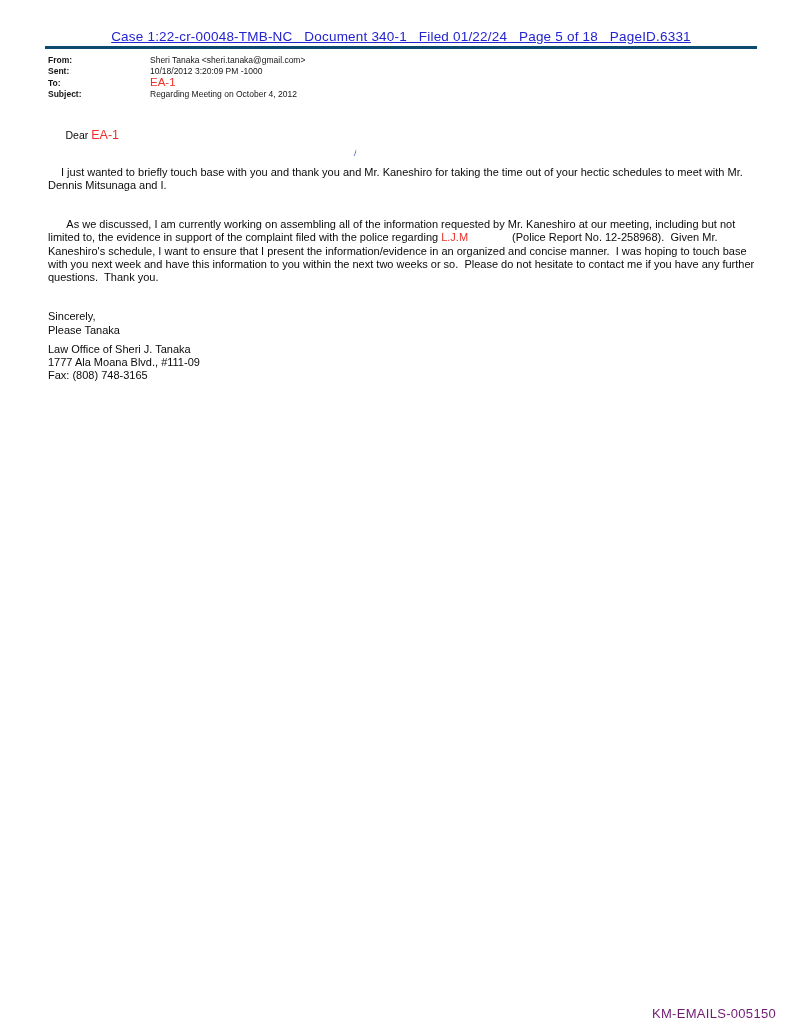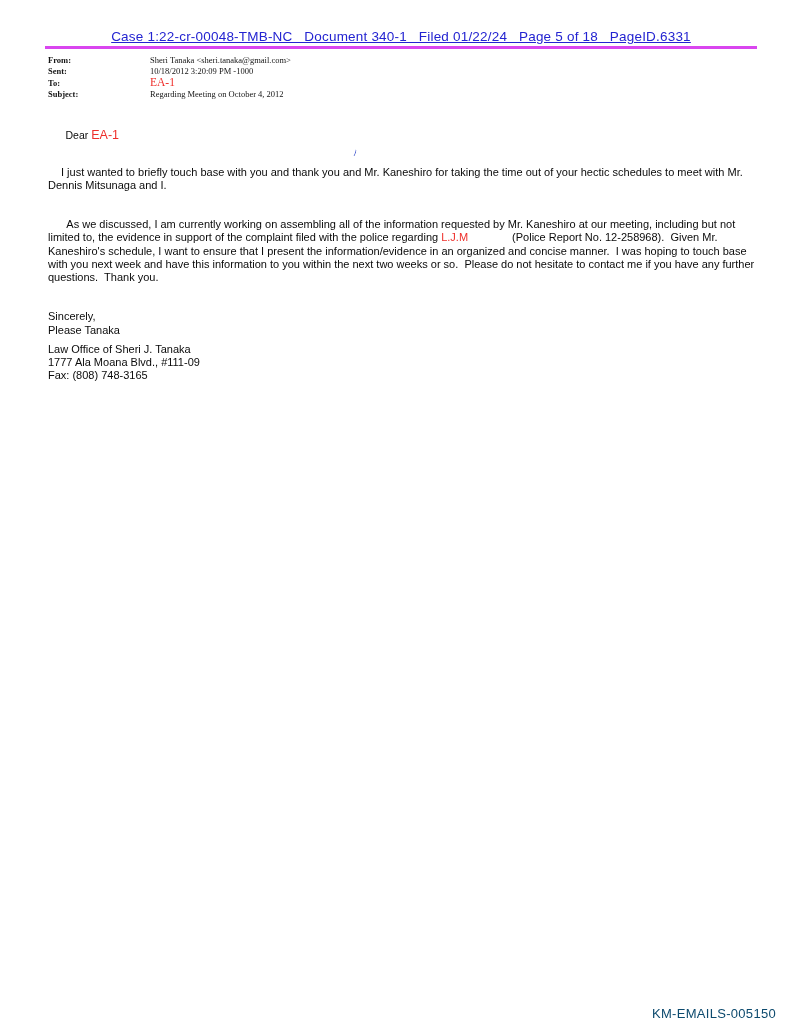--- a/index.html
+++ b/index.html
@@ -13,21 +13,21 @@
     overflow: hidden;
   }
 
   
   .stamp-bar {
     position: absolute;
     left: 45px;
     top: 27px;
     width: 712px;
     text-align: center;
-    border-bottom: 3px solid #d946ef;
+    border-bottom: 3px solid #0c4a6e;
     padding-bottom: 1px;
   }
   .stamp-text {
     font-size: 13.5px;
     line-height: 16px;
     color: #2323d1;
     text-decoration: underline;
     text-decoration-color: #2323d1;
     white-space: pre;
     letter-spacing: 0.2px;
@@ -35,21 +35,21 @@
 
   
   .email-headers {
     position: absolute;
     left: 48px;
     top: 55px;
     font-size: 8.5px;
     line-height: 10.5px;
     color: #151515;
   }
-  .hrow { display: flex; align-items: flex-end; min-height: 10.5px; font-family: Liberation Serif, serif; }
+  .hrow { display: flex; align-items: flex-end; min-height: 10.5px; }
   .hlabel { width: 102px; font-weight: bold; flex: 0 0 102px; }
   .hvalue { white-space: pre; }
   .hvalue.redacted {
     color: #ee2e2a;
     font-size: 11.5px;
     line-height: 12.5px;
   }
 
   
   .email-body {
@@ -84,21 +84,21 @@
     transform: rotate(18deg);
   }
 
   
   .bates {
     position: absolute;
     right: 24px;
     top: 1006px;
     font-size: 13px;
     letter-spacing: 0.3px;
-    color: #0c4a6e;
+    color: #701a75;
   }
 </style>
 </head>
 <body>
 
 <div class="page">
 
   <header class="stamp-bar">
     <span class="stamp-text">Case 1:22-cr-00048-TMB-NC   Document 340-1   Filed 01/22/24   Page 5 of 18   PageID.6331</span>
   </header>

